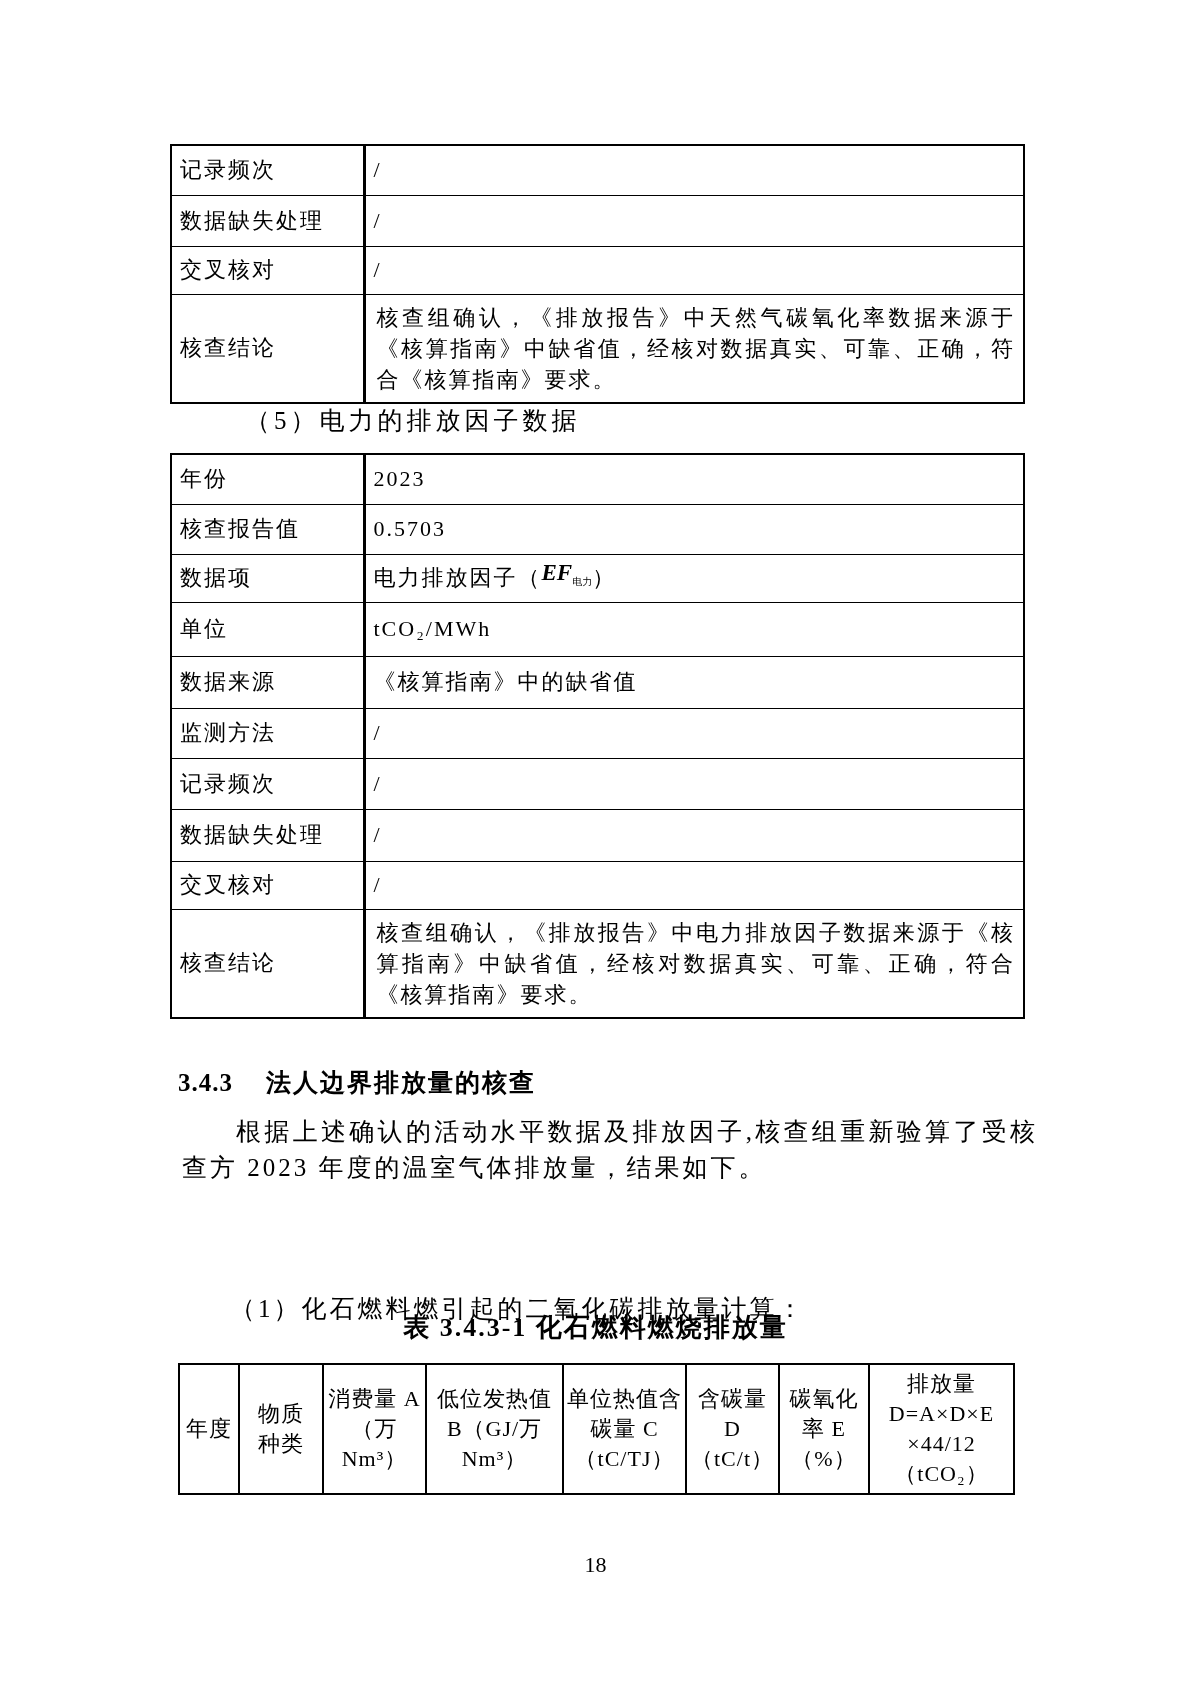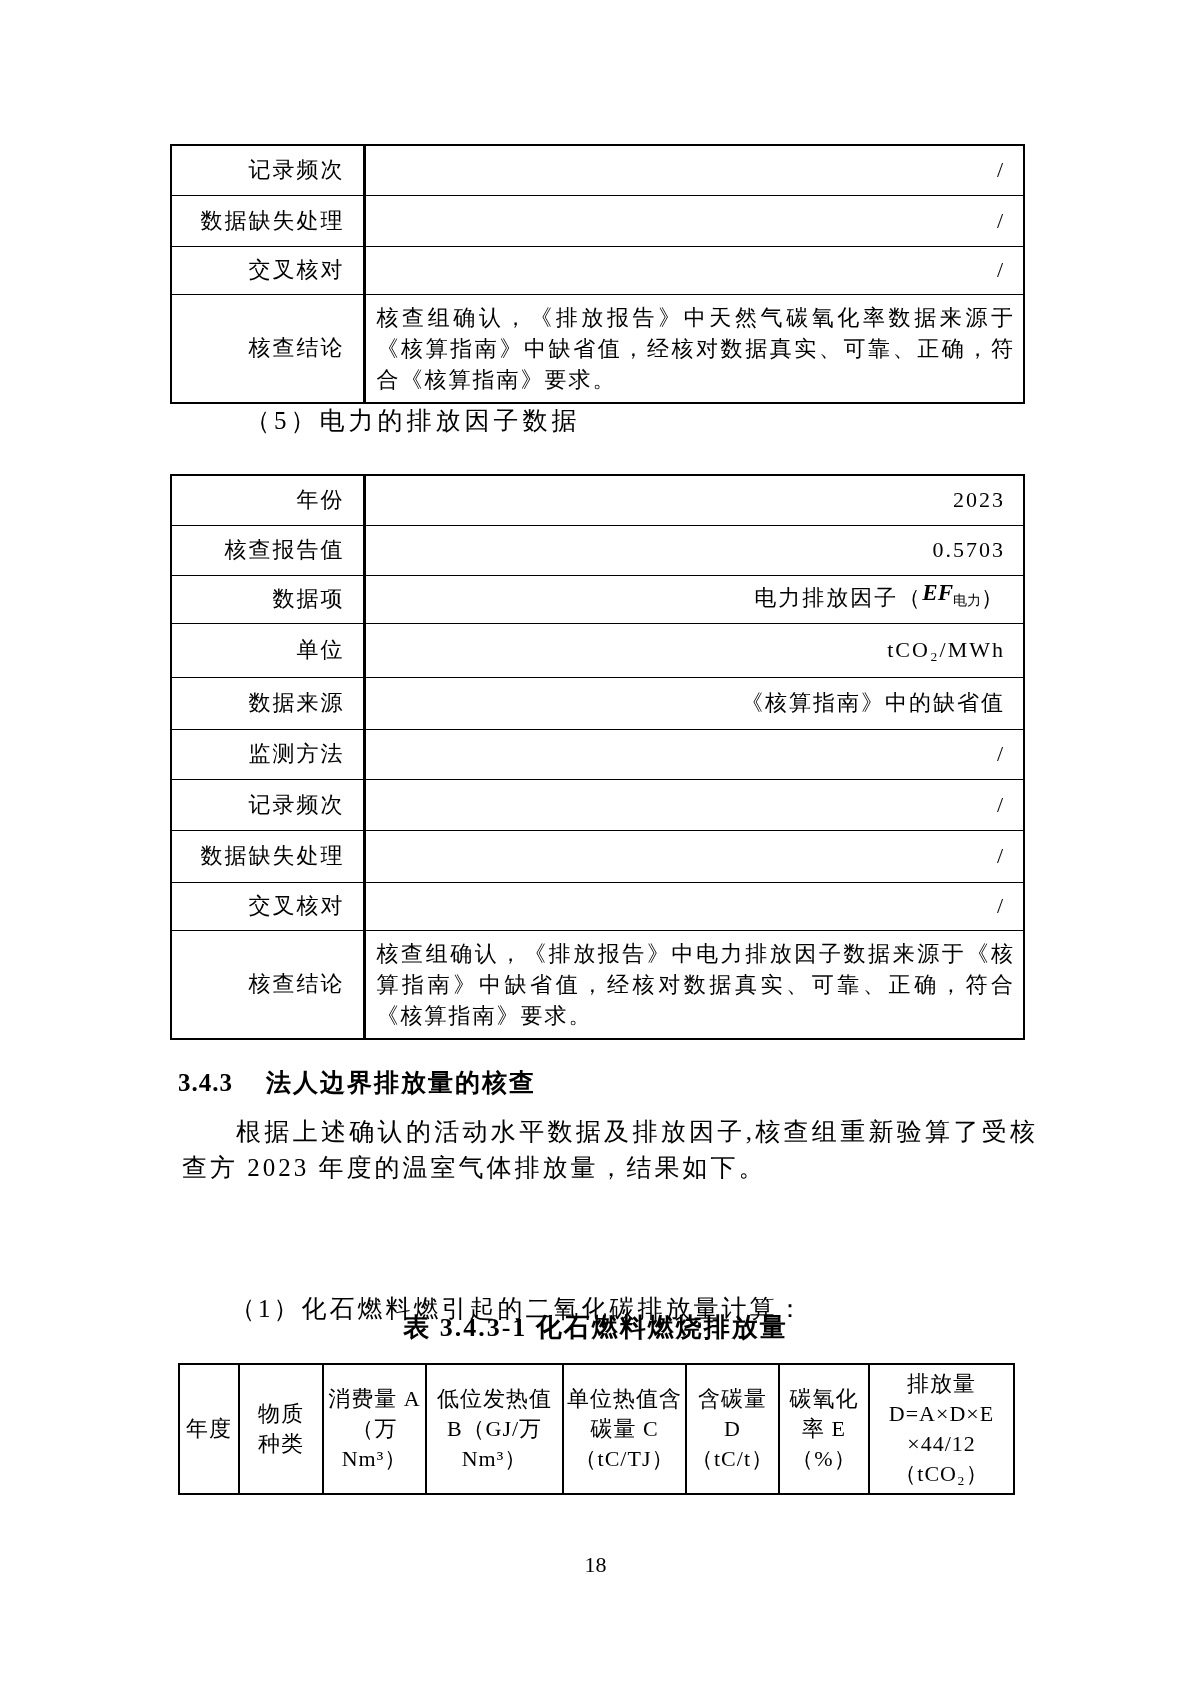--- a/index.html
+++ b/index.html
@@ -13,41 +13,41 @@
     overflow:hidden;
   }
   table{border-collapse:collapse;position:absolute;table-layout:fixed;background:#fff;}
 
   
   .kv{left:170px;width:853px;border:2px solid #000;}
   .kv td{
     border:1.5px solid #000;
     font-size:22px;
     letter-spacing:2px;
-    text-align:right;
+    text-align:left;
     vertical-align:middle;
-    padding:2px 18px;
+    padding:2px 8px;
     overflow:hidden;
   }
   .kv td.lbl{border-right:3px solid #000;}
   .kv td.conc{
     text-align:justify;
     text-align-last:left;
     line-height:31px;
     padding:7px 8px 7px 11px;
     letter-spacing:2px;
   }
   .t1{top:144px;}
-  .t2{top:474px;}
+  .t2{top:453px;}
   .r50{height:50px;} .r51{height:51px;} .r48{height:48px;} .r54{height:54px;} .r52{height:52px;}
   .r101{height:101px;} .r97{height:97px;}
 
   .formula{position:relative;top:-5px;white-space:nowrap;letter-spacing:0;}
   .ef{font-style:italic;font-weight:bold;font-size:23px;letter-spacing:0;}
-  .ef-sub{font-size:14px;vertical-align:-5px;letter-spacing:0;}
+  .ef-sub{font-size:10px;vertical-align:-5px;letter-spacing:0;}
 
   .sec5{
     position:absolute;top:404px;left:245px;
     font-size:25px;letter-spacing:4px;
   }
   .sec343{
     position:absolute;top:1066px;left:178px;
     font-size:25px;font-weight:bold;letter-spacing:2px;
   }
   .sec343 .num{letter-spacing:1px;margin-right:33px;}

